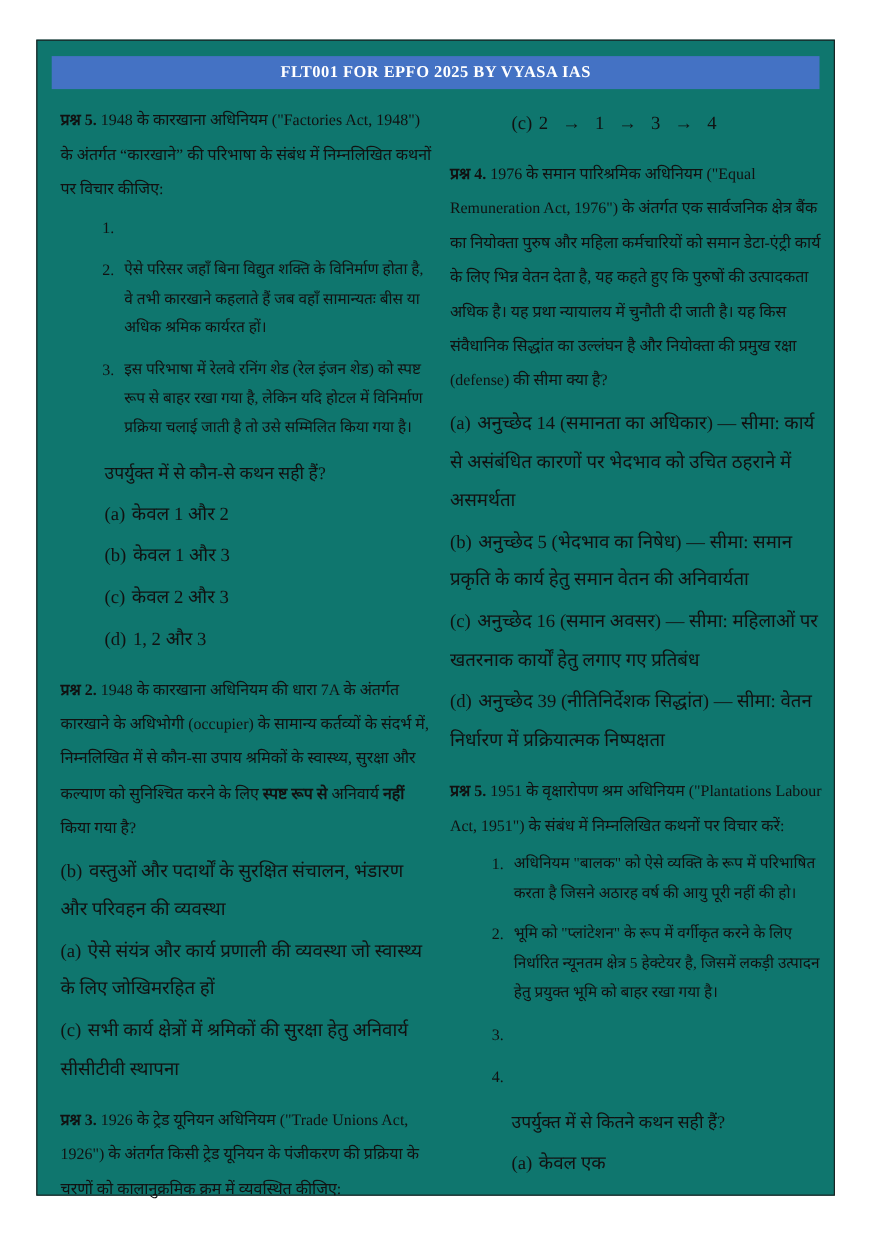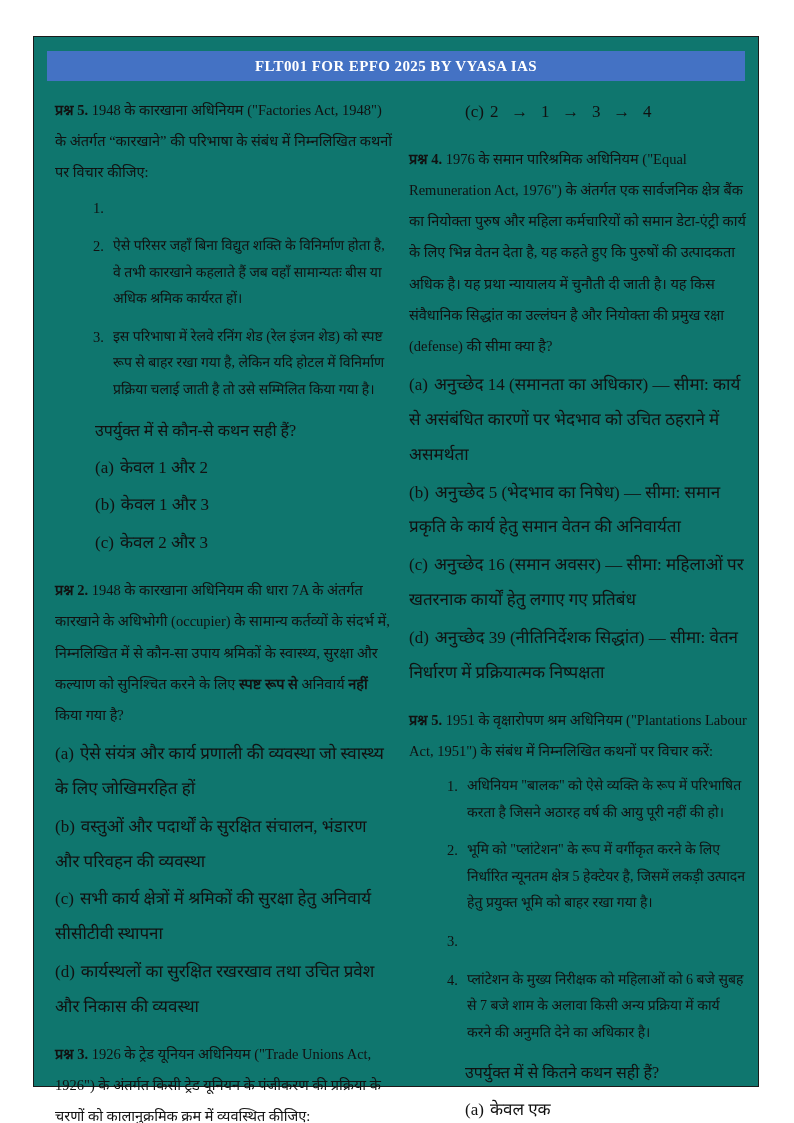--- a/index.html
+++ b/index.html
@@ -67,27 +67,27 @@
             </div>
             <div class="stmt-row">
               <span class="stmt-num">3.</span>
               <span class="stmt-text">इस परिभाषा में रेलवे रनिंग शेड (रेल इंजन शेड) को स्पष्ट रूप से बाहर रखा गया है, लेकिन यदि होटल में विनिर्माण प्रक्रिया चलाई जाती है तो उसे सम्मिलित किया गया है।</span>
             </div>
           </div>
           <p class="prompt indent-1">उपर्युक्त में से कौन-से कथन सही हैं?</p>
           <p class="option-row indent-1"><span class="opt-key">(a)</span><span>केवल 1 और 2</span></p>
           <p class="option-row indent-1"><span class="opt-key">(b)</span><span>केवल 1 और 3</span></p>
           <p class="option-row indent-1"><span class="opt-key">(c)</span><span>केवल 2 और 3</span></p>
+          <p class="option-row indent-1"><span class="opt-key">(d)</span><span>1, 2 और 3</span></p>
         </div>
         <div class="q-block">
           <p class="q-header"><span class="q-label">प्रश्न 2. </span><span>1948 के कारखाना अधिनियम की धारा 7A के अंतर्गत कारखाने के अधिभोगी (occupier) के सामान्य कर्तव्यों के संदर्भ में, निम्नलिखित में से कौन-सा उपाय श्रमिकों के स्वास्थ्य, सुरक्षा और कल्याण को सुनिश्चित करने के लिए </span><span class="seg-b">स्पष्ट रूप से</span><span> अनिवार्य </span><span class="seg-b">नहीं</span><span> किया गया है?</span></p>
+          <p class="option-row"><span class="opt-key">(b)</span><span>वस्तुओं और पदार्थों के सुरक्षित संचालन, भंडारण और परिवहन की व्यवस्था</span></p>
           <p class="option-row"><span class="opt-key">(a)</span><span>ऐसे संयंत्र और कार्य प्रणाली की व्यवस्था जो स्वास्थ्य के लिए जोखिमरहित हों</span></p>
-          <p class="option-row"><span class="opt-key">(b)</span><span>वस्तुओं और पदार्थों के सुरक्षित संचालन, भंडारण और परिवहन की व्यवस्था</span></p>
           <p class="option-row"><span class="opt-key">(c)</span><span>सभी कार्य क्षेत्रों में श्रमिकों की सुरक्षा हेतु अनिवार्य सीसीटीवी स्थापना</span></p>
-          <p class="option-row"><span class="opt-key">(d)</span><span>कार्यस्थलों का सुरक्षित रखरखाव तथा उचित प्रवेश और निकास की व्यवस्था</span></p>
         </div>
         <div class="q-block">
           <p class="q-header"><span class="q-label">प्रश्न 3. </span><span>1926 के ट्रेड यूनियन अधिनियम ("Trade Unions Act, 1926") के अंतर्गत किसी ट्रेड यूनियन के पंजीकरण की प्रक्रिया के चरणों को कालानुक्रमिक क्रम में व्यवस्थित कीजिए:</span></p>
         </div>
       </div>
     <div class="col" id="col-right">
         <div class="q-block">
           <p class="option-row indent-2 arrows"><span class="opt-key">(c)</span><span>2 → 1 → 3 → 4</span></p>
         </div>
         <div class="q-block">
@@ -106,21 +106,20 @@
             </div>
             <div class="stmt-row">
               <span class="stmt-num">2.</span>
               <span class="stmt-text">भूमि को "प्लांटेशन" के रूप में वर्गीकृत करने के लिए निर्धारित न्यूनतम क्षेत्र 5 हेक्टेयर है, जिसमें लकड़ी उत्पादन हेतु प्रयुक्त भूमि को बाहर रखा गया है।</span>
             </div>
             <div class="stmt-row">
               <span class="stmt-num">3.</span>
             </div>
             <div class="stmt-row">
               <span class="stmt-num">4.</span>
-              <span class="stmt-text">प्लांटेशन के मुख्य निरीक्षक को महिलाओं को 6 बजे सुबह से 7 बजे शाम के अलावा किसी अन्य प्रक्रिया में कार्य करने की अनुमति देने का अधिकार है।</span>
             </div>
           </div>
           <p class="prompt indent-2">उपर्युक्त में से कितने कथन सही हैं?</p>
           <p class="option-row indent-2"><span class="opt-key">(a)</span><span>केवल एक</span></p>
         </div>
       </div>
   </div>
 </div>
 
 </body></html>

